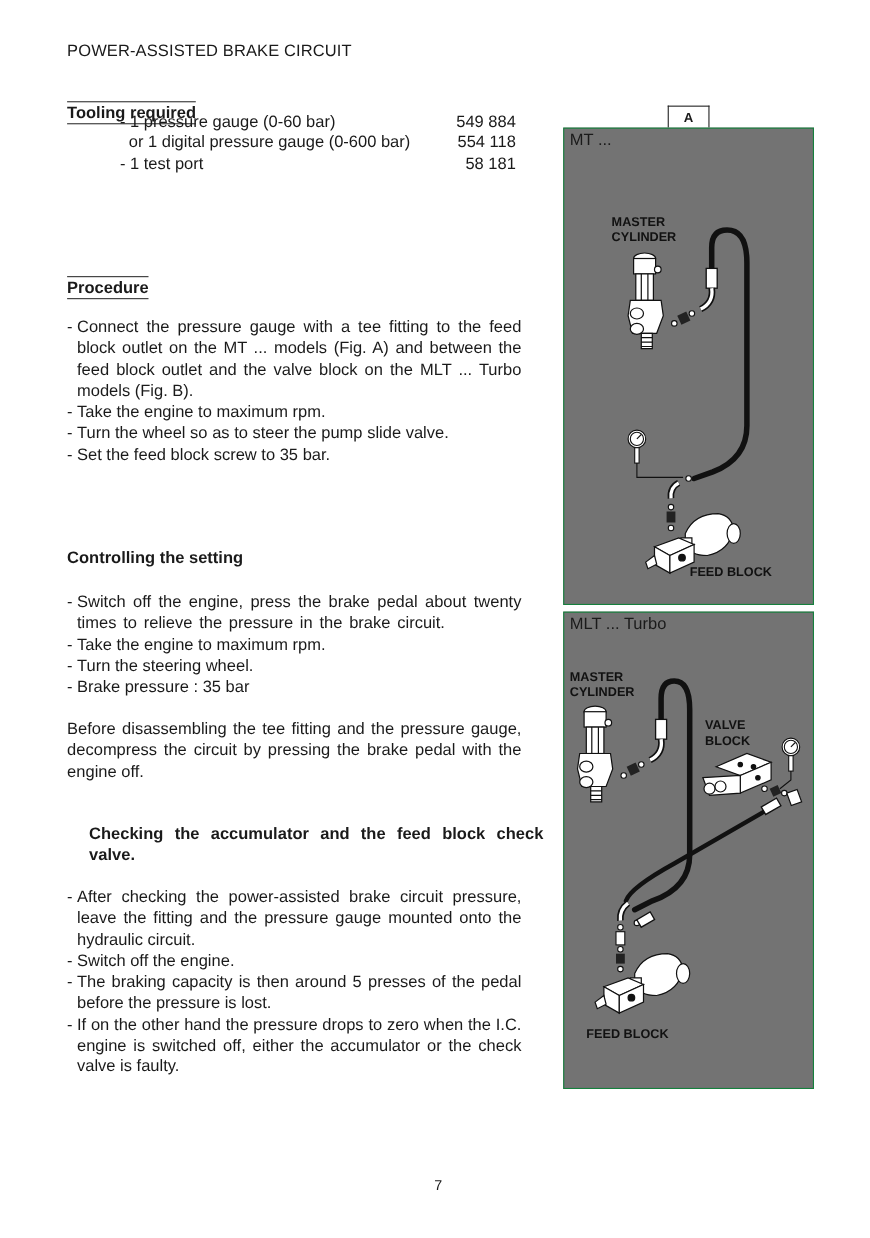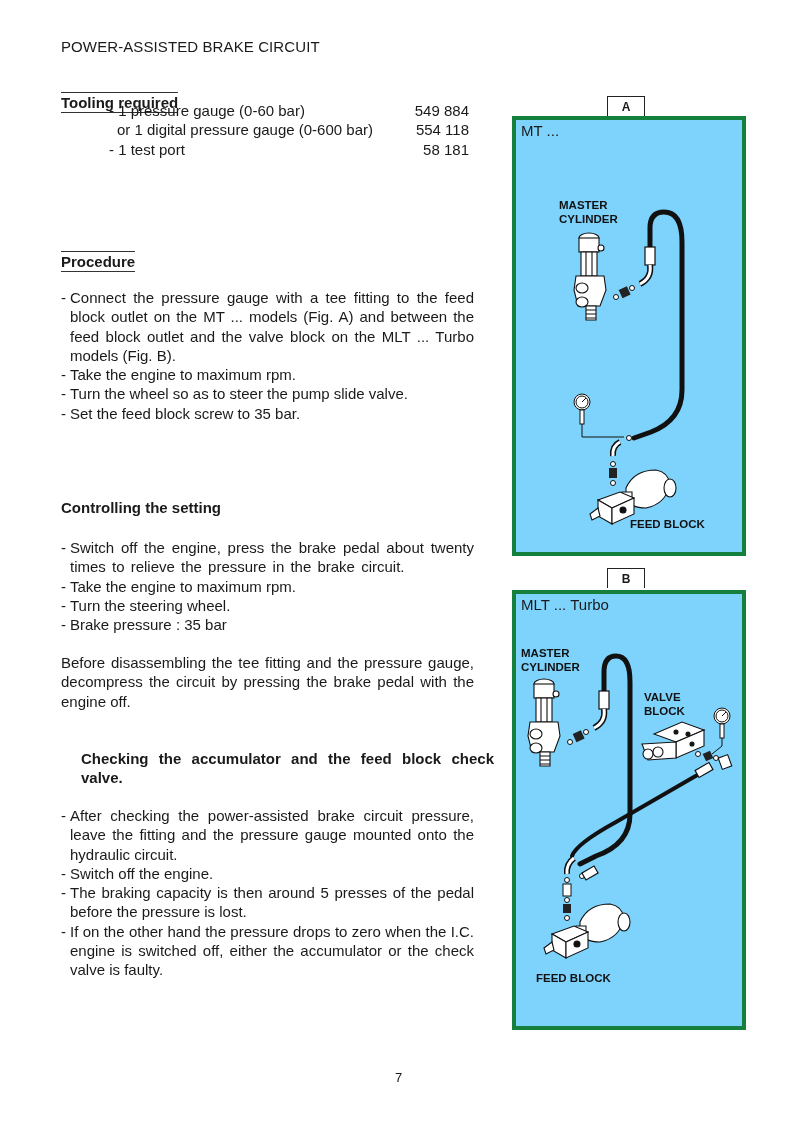--- a/index.html
+++ b/index.html
@@ -13,21 +13,21 @@
   .ul-head { border-top: 1px solid #333; border-bottom: 1px solid #333; padding-top: 1px; line-height: 18px; display: inline-block; }
   .txt { font-size: 15px; line-height: 19.3px; width: 413px; text-align: justify; }
   .list { margin: 0; padding: 0; list-style: none; }
   .list li { position: relative; padding-left: 9px; text-align: justify; text-align-last: left; }
   .list li::before { content: "-"; position: absolute; left: 0; top: 0; }
   .list li.just { text-align-last: auto; }
   .tools { left: 61px; top: 101px; width: 360px; font-size: 15px; line-height: 19.3px; margin-left: 48px; }
   .tool-row { display: flex; justify-content: space-between; }
   .tool-row .num { width: 70px; text-align: right; }
   .tool-row.indent .lbl { padding-left: 8px; }
-  .frame { border: 4px solid #15803d; background: #7dd3fc; }
+  .frame { border: 1px solid #15803d; background: #737373; }
   .figtag { border: 1px solid #222; border-bottom: none; width: 36px; height: 19px; text-align: center; font-size: 12px; font-weight: bold; line-height: 20px; background: #fff; }
   .figtitle { font-size: 15px; }
   .figlabel { font-size: 11.5px; font-weight: bold; line-height: 14px; color: #111; }
   .page-num { left: 0; width: 797px; top: 1070px; text-align: center; font-size: 13px; }
   svg { position: absolute; overflow: visible; }
 </style>
 </head>
 <body>
 
 <div class="abs page-title">POWER-ASSISTED BRAKE CIRCUIT</div>
@@ -142,21 +142,21 @@
       <path d="M82,380 L104,372 L118,378 L96,388 Z"></path>
       <path d="M82,380 L82,396 L96,404 L96,388 Z"></path>
       <path d="M96,388 L118,378 L118,394 L96,404 Z"></path>
       <circle cx="107" cy="390" r="3" fill="#111"></circle>
       <path d="M82,388 L74,394 L76,400 L84,396 Z"></path>
     </g>
   </svg>
 </div>
 
 <div class="abs figtag" style="left:607px; top:568px;">B</div>
-<div class="abs frame" style="left:512px; top:590px; width:226px; height:432px;">
+<div class="abs frame" style="left:512px; top:556px; width:226px; height:432px;">
   <div class="abs figtitle" style="left:5px; top:2px;">MLT ... Turbo</div>
   <div class="abs figlabel" style="left:5px; top:52px;">
     <div>MASTER</div>
     <div>CYLINDER</div>
   </div>
   <div class="abs figlabel" style="left:128px; top:96px;">
     <div>VALVE</div>
     <div>BLOCK</div>
   </div>
   <div class="abs figlabel" style="left:20px; top:377px;">FEED BLOCK</div>

